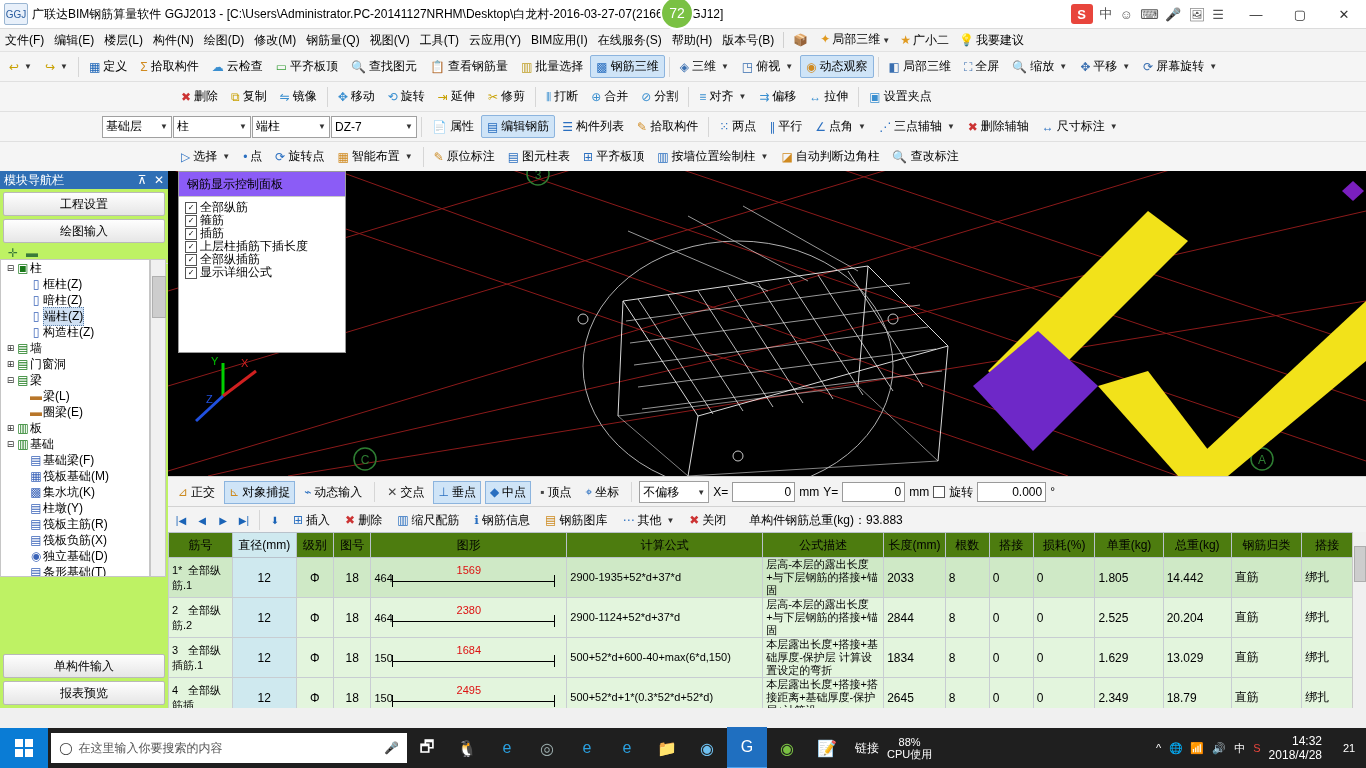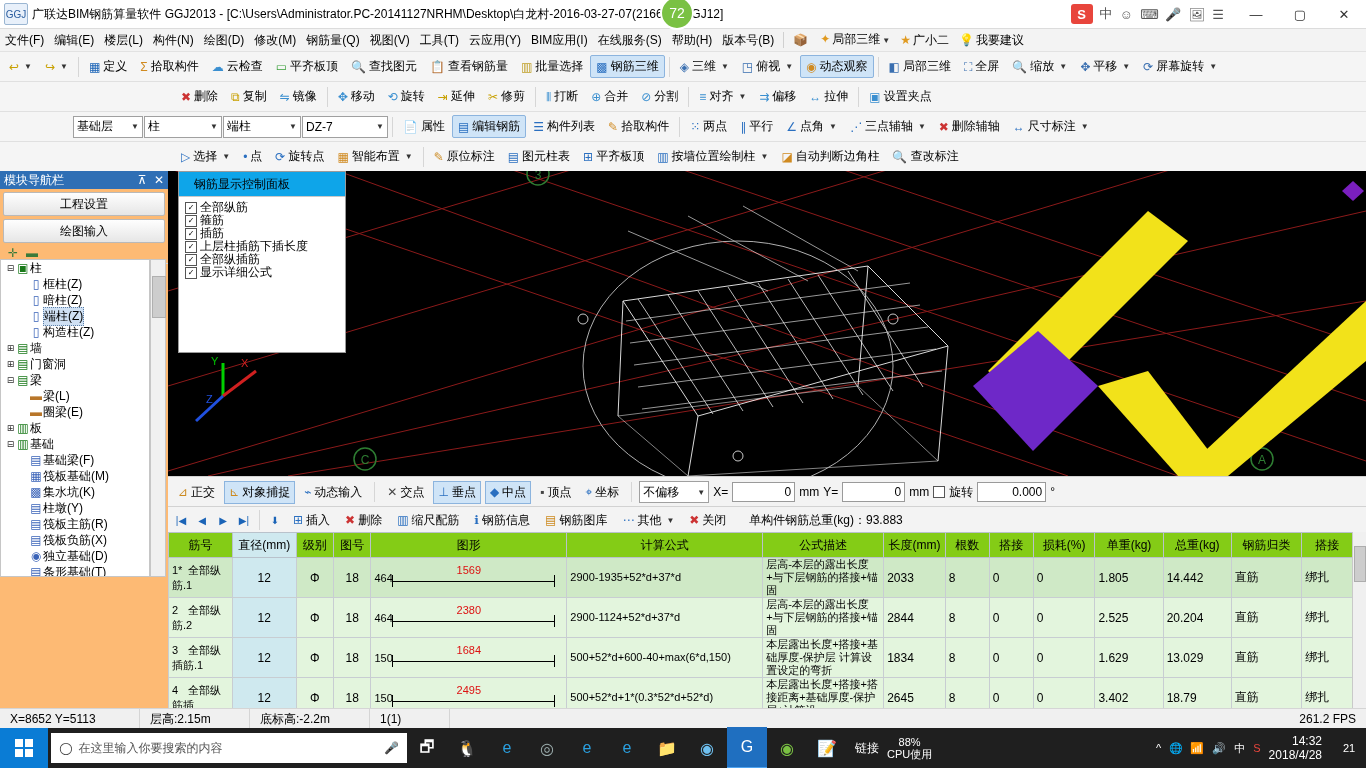--- a/index.html
+++ b/index.html
@@ -29,56 +29,56 @@
   .tbtn{display:flex;align-items:center;gap:3px;padding:2px 5px;height:23px;box-sizing:border-box;border:1px solid transparent;border-radius:2px;white-space:nowrap;font-size:12px;color:#000;}
   .tbtn.active{background:#cfe4f7;border:1px solid #8cb4de;}
   .tbtn .gi{font-size:12px;}
   .vsep{width:1px;height:20px;background:#d6d6d6;margin:0 3px;}
   .combo{height:20px;min-width:62px;border:1px solid #a0a0a0;background:#fff;display:flex;align-items:center;justify-content:space-between;padding:0 3px;font-size:12px;}
   .combo .car{font-size:8px;color:#333;}
   .caretdown{font-size:8px;color:#333;margin-left:2px;}
 
   
   .body{position:absolute;top:171px;left:0;width:1366px;height:537px;}
-  .sidebar{position:absolute;left:0;top:0;width:168px;height:537px;background:#fdba74;border-right:2px solid #f97316;}
+  .sidebar{position:absolute;left:0;top:0;width:168px;height:537px;background:#bef264;border-right:2px solid #f97316;}
   .sb-head{height:18px;background:#2f6fb5;color:#fff;display:flex;align-items:center;justify-content:space-between;padding:0 4px;font-size:12px;}
   .sb-btn{height:22px;margin:3px 3px 0 3px;background:linear-gradient(#fefefe,#e6e6e6);border:1px solid #b9b9b9;border-radius:2px;display:flex;align-items:center;justify-content:center;font-size:12px;color:#000;}
   .sb-tools{height:20px;display:flex;align-items:center;gap:8px;padding-left:8px;border-bottom:1px solid #d8d8d8;}
   .tree{position:absolute;left:0;top:88px;width:150px;height:318px;overflow:hidden;background:#fff;border:1px solid #c6c6c6;box-sizing:border-box;}
   .tscroll{position:absolute;left:150px;top:88px;width:16px;height:318px;background:#f0f0f0;border:1px solid #c6c6c6;box-sizing:border-box;}
   .tsc-thumb{position:absolute;left:1px;top:16px;width:12px;height:40px;background:#cdcdcd;border:1px solid #b0b0b0;}
   .tnode{display:flex;align-items:center;height:16px;font-size:12px;white-space:nowrap;padding-left:2px;}
   .tnode .exp{width:11px;text-align:center;color:#333;font-size:9px;}
   .tnode .ic{width:14px;text-align:center;}
   .tnode.sel .lbl{background:#cfe0f3;border:1px dotted #5a7fa8;}
   .sb-bottom{position:absolute;left:0;bottom:0;width:168px;}
   .sb-bbtn{height:22px;margin:3px;background:linear-gradient(#fefefe,#e6e6e6);border:1px solid #b9b9b9;border-radius:2px;display:flex;align-items:center;justify-content:center;font-size:12px;}
 
   
   .canvas{position:absolute;left:168px;top:0;width:1198px;height:305px;background:#000;overflow:hidden;}
   .panel{position:absolute;left:10px;top:0px;width:166px;height:180px;background:#fff;border:1px solid #9a9a9a;}
-  .panel-h{height:24px;background:#0ea5e9;border-bottom:1px solid #c8c8c8;display:flex;align-items:center;padding-left:15px;font-size:12px;}
+  .panel-h{height:24px;background:#8b5cf6;border-bottom:1px solid #c8c8c8;display:flex;align-items:center;padding-left:8px;font-size:12px;}
   .ck{display:flex;align-items:center;gap:3px;font-size:12px;height:13px;padding-left:4px;}
   .ckbox{width:10px;height:10px;border:1px solid #555;background:#fff;display:flex;align-items:center;justify-content:center;font-size:8px;line-height:8px;color:#000;}
 
   
   .snapbar{position:absolute;left:168px;top:305px;width:1198px;height:30px;background:#f3f3f3;border-top:1px solid #d2d2d2;display:flex;align-items:center;gap:4px;padding-left:5px;font-size:12px;}
   .snapbar .sb-i{display:flex;align-items:center;gap:3px;padding:2px 4px;border:1px solid transparent;}
   .snapbar .sb-i.on{background:#cfe4f7;border:1px solid #8cb4de;}
   .numbox{height:18px;width:58px;border:1px solid #9a9a9a;background:#fff;text-align:right;padding-right:3px;font-size:12px;line-height:18px;}
 
   
   .tbl-tools{position:absolute;left:168px;top:335px;width:1198px;height:26px;background:#f3f3f3;border-top:1px solid #d2d2d2;display:flex;align-items:center;gap:3px;padding-left:4px;font-size:12px;}
   .nbtn{width:18px;height:18px;display:flex;align-items:center;justify-content:center;color:#444;font-size:10px;}
   .nbtn.blue{color:#1b64b7;}
 
   
   .tblwrap{position:absolute;left:168px;top:361px;width:1198px;height:176px;background:#fff;overflow:hidden;}
   table.rebar{border-collapse:collapse;font-size:12px;width:1185px;table-layout:fixed;}
-  table.rebar th{background:#84cc16;border:1px solid #b9c2cb;height:22px;font-weight:normal;font-size:12px;color:#000;}
+  table.rebar th{background:#4d7c0f;border:1px solid #b9c2cb;height:22px;font-weight:normal;font-size:12px;color:#000;}
   table.rebar td{border:1px solid #c8cdd2;height:32px;font-size:12px;padding:0 3px;vertical-align:middle;color:#000;}
   .row-a td{background:#e3f5dd;}
   .row-sel td{background:#cfe9c6;}
   .cell-c{text-align:center;}
   .cell-dia{background:#cfe9ef !important;text-align:center;}
   .fig{position:relative;height:28px;}
   .fig .num{position:absolute;left:50%;transform:translateX(-50%);top:0px;color:#d11;font-size:11px;}
   .fig .line{position:absolute;left:18px;right:8px;top:17px;height:1px;background:#000;}
   .fig .lcap{position:absolute;left:18px;top:11px;width:1px;height:12px;background:#000;}
   .fig .rcap{position:absolute;right:8px;top:11px;width:1px;height:12px;background:#000;}
@@ -291,21 +291,21 @@
         <span class="gi" style="color:#3a8fd0">↔</span>
         <span>拉伸</span>
       </div>
     <div class="vsep"></div>
     <div class="tbtn">
         <span class="gi" style="color:#3a8fd0">▣</span>
         <span>设置夹点</span>
       </div>
   </div>
 
-  <div class="toolrow" style="padding-left:73px;">
+  <div class="toolrow" style="padding-left:102px;">
     <div class="combo" style="width:62px">
         <span>基础层</span>
         <span class="car">▼</span>
       </div>
     <div class="combo" style="width:70px">
         <span>柱</span>
         <span class="car">▼</span>
       </div>
     <div class="combo" style="width:70px">
         <span>端柱</span>
@@ -523,20 +523,24 @@
           </div>
           <div class="tnode" style="padding-left: 17px;">
             <span class="exp"></span>
             <span class="ic" style="color: rgb(58, 99, 184);">▤</span>
             <span class="lbl">条形基础(T)</span>
           </div>
         </div>
       <div class="tscroll">
           <div class="tsc-thumb"></div>
         </div>
+      <div class="sb-bottom">
+        <div class="sb-bbtn">单构件输入</div>
+        <div class="sb-bbtn">报表预览</div>
+      </div>
     </div>
 
     <div class="canvas">
       <svg width="1198" height="305" style="position:absolute;left:0;top:0">
         <g stroke="#8b1a1a" stroke-width="1" fill="none">
           <line x1="0" y1="120" x2="1198" y2="-240"></line>
           <line x1="0" y1="215" x2="1198" y2="-145"></line>
           <line x1="0" y1="300" x2="1198" y2="-60"></line>
           <line x1="40" y1="305" x2="1198" y2="40"></line>
           <line x1="120" y1="305" x2="1198" y2="130"></line>
@@ -866,40 +870,33 @@
               <td>
                 <div class="formula">500+52*d+1*(0.3*52*d+52*d)</div>
               </td>
               <td>
                 <div class="formula">本层露出长度+搭接+搭接距离+基础厚度-保护层+计算设</div>
               </td>
               <td>2645</td>
               <td>8</td>
               <td>0</td>
               <td>0</td>
-              <td>3.402</td>
+              <td>2.349</td>
               <td>18.79</td>
               <td>直筋</td>
               <td>绑扎</td>
             </tr>
           </tbody>
       </table>
     </div>
     <div class="vsb">
         <div class="thumb"></div>
       </div>
   </div>
 
-  <div class="statusbar">
-    <div class="seg" style="width:140px;box-sizing:border-box">X=8652 Y=5113</div>
-    <div class="seg" style="width:110px;box-sizing:border-box">层高:2.15m</div>
-    <div class="seg" style="width:120px;box-sizing:border-box">底标高:-2.2m</div>
-    <div class="seg" style="width:80px;box-sizing:border-box">1(1)</div>
-    <div class="seg" style="margin-left:auto;border:none">261.2 FPS</div>
-  </div>
 
   <div class="taskbar">
     <div class="startbtn">
       <div class="winlogo">
           <i></i>
           <i></i>
           <i></i>
           <i></i>
         </div>
     </div>

